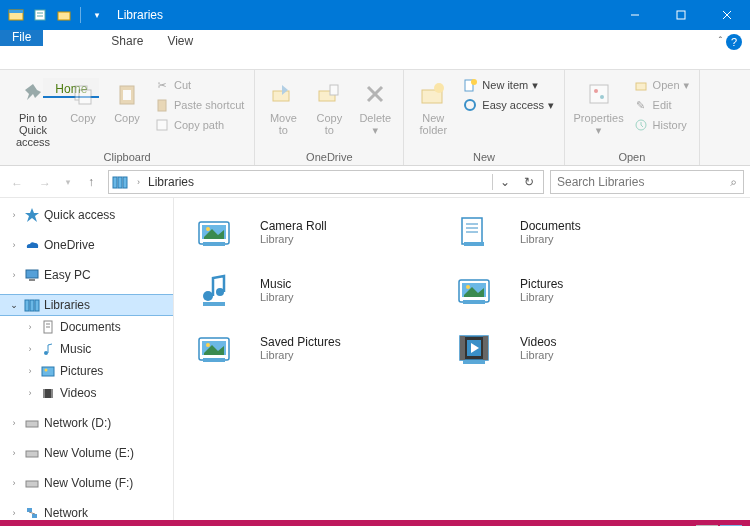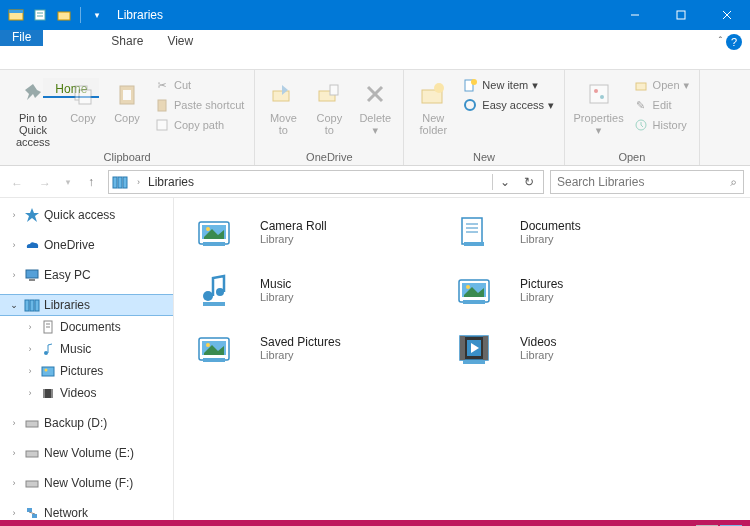--- a/index.html
+++ b/index.html
@@ -390,21 +390,21 @@
         <span>Videos</span>
       </div>
     <div class="tsep"></div>
     <div class="tnode">
         <div class="exp">›</div>
         <div class="tico">
           <svg width="14" height="14">
             <rect x="1" y="5" width="12" height="6" fill="#ccc" stroke="#888"></rect>
           </svg>
         </div>
-        <span>Backup (D:)</span>
+        <span>Network (D:)</span>
       </div>
     <div class="tsep"></div>
     <div class="tnode">
         <div class="exp">›</div>
         <div class="tico">
           <svg width="14" height="14">
             <rect x="1" y="5" width="12" height="6" fill="#ccc" stroke="#888"></rect>
           </svg>
         </div>
         <span>New Volume (E:)</span>

